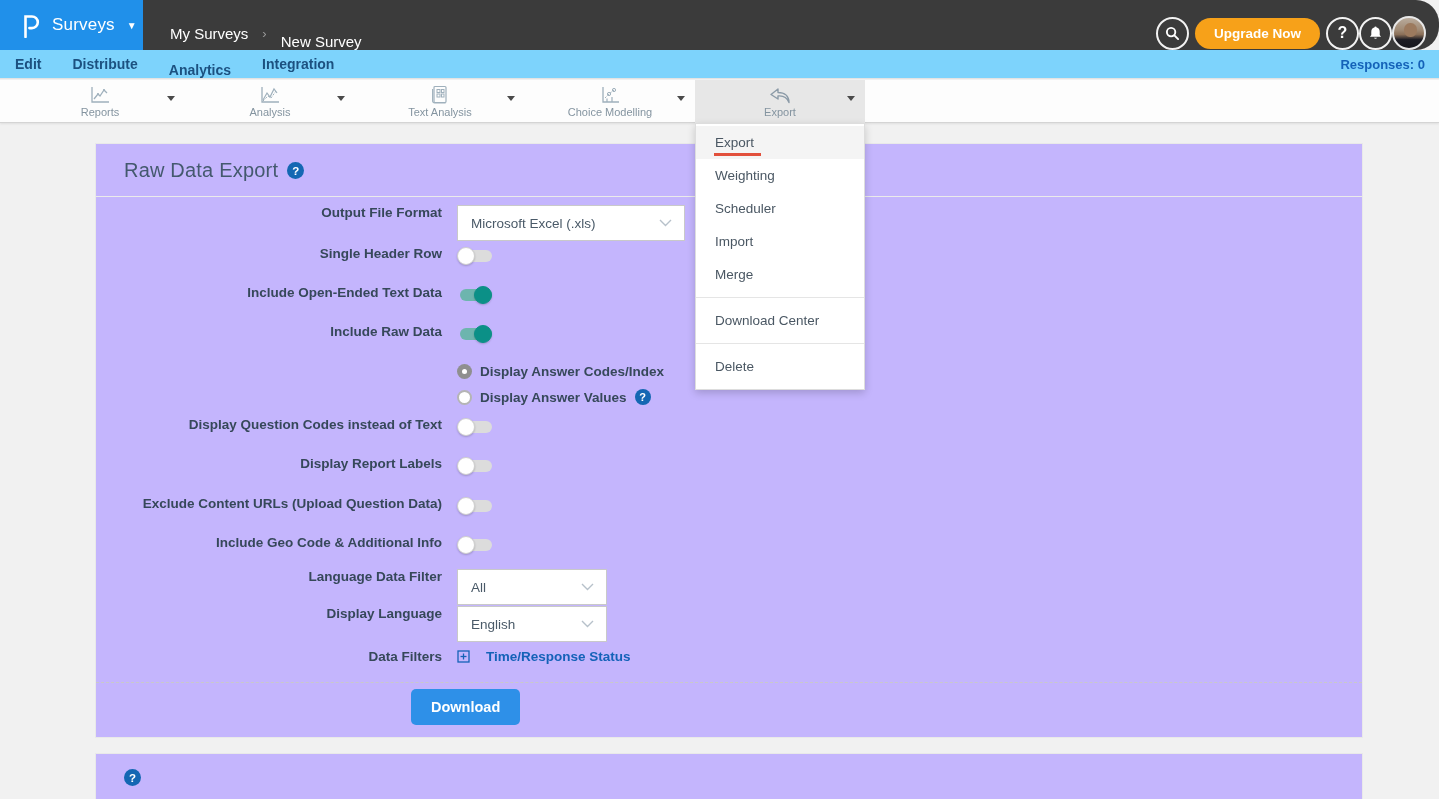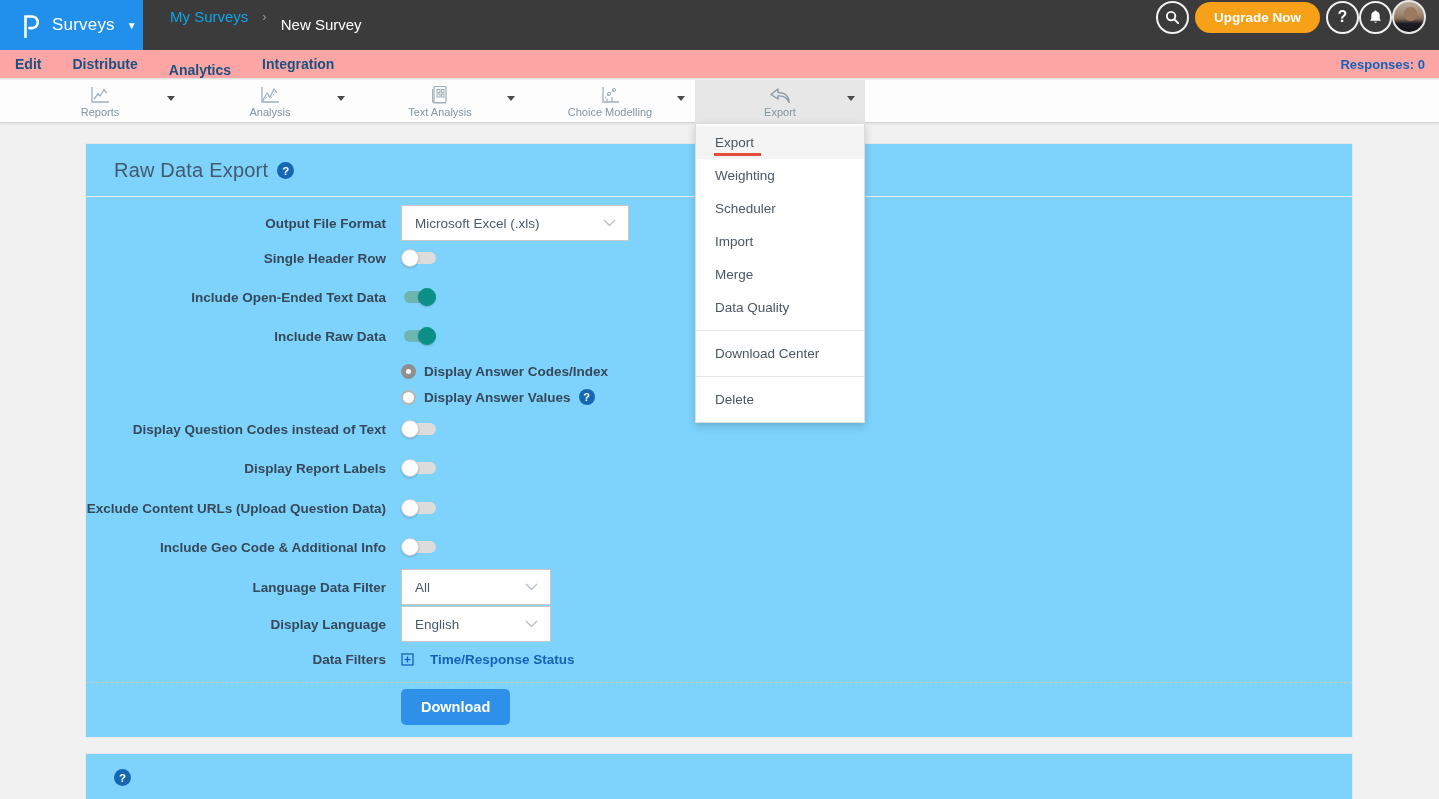--- a/index.html
+++ b/index.html
@@ -1,37 +1,37 @@
 <!DOCTYPE html>
 <html><head>
 <meta charset="utf-8">
 <style>
   * { margin:0; padding:0; box-sizing:border-box; }
   html,body { width:1439px; height:799px; overflow:hidden; }
   body { font-family:"Liberation Sans", sans-serif; background:#f1f1f1; position:relative; }
 
   
-  .topbar { position:absolute; left:0; top:0; width:1439px; height:50px; background:#3b3b3b; display:flex; align-items:flex-start; z-index:30; }
+  .topbar { position:absolute; left:0; top:0; width:1439px; height:50px; background:#3b3b3b; display:flex; align-items:flex-end; z-index:30;border-radius:23px; }
   .brand { width:143px; height:50px; background:#2090ea; display:flex; align-items:center; padding-left:20px; gap:10px; cursor:pointer; }
   .brand-logo { width:22px; height:26px; flex:0 0 auto; }
   .brand-label { color:#fff; font-size:17px; letter-spacing:.2px; }
   .brand-caret { color:#fff; font-size:10px; margin-left:2px; }
   .breadcrumb { display:flex; align-items:center; margin-left:27px; gap:14px; font-size:15px; }
-  .crumb-parent { color:#0ea5e9; cursor:pointer; }
+  .crumb-parent { color:#ffffff; cursor:pointer; }
   .crumb-sep { color:#9a9a9a; font-size:13px; }
   .crumb-current { color:#ffffff;margin-top:16px; }
   .topbar-right { margin-left:auto; display:flex; align-items:center; gap:0; padding-right:13px; }
   .circle-btn { width:33px; height:33px; border:2px solid #f2f2f2; border-radius:50%; display:flex; align-items:center; justify-content:center; color:#fff; cursor:pointer; background:transparent; }
   .circle-btn.q { font-size:16px; font-weight:bold; }
   .upgrade-btn { height:31px; padding:0 19px; background:#f7a119; border:none; border-radius:16px; color:#fff; font-size:13.5px; font-weight:bold; font-family:inherit; cursor:pointer; margin:0 6px; }
   .avatar { width:34px; height:34px; border-radius:50%; border:2px solid #e8e8e8; cursor:pointer; overflow:hidden; position:relative; background:linear-gradient(180deg,#b9ab9c 0%,#a08a74 40%,#8a6f58 55%,#1d1d24 72%,#16161c 100%); }
   .avatar::before { content:""; position:absolute; left:10px; top:5px; width:13px; height:14px; border-radius:46%; background:#9c7a5e; }
 
   
-  .tabsrow { position:absolute; left:0; top:50px; width:1439px; height:29px; background:#fca5a5; border-bottom:1px solid #e3e3e3; display:flex; align-items:center; padding:0 14px; z-index:20; }
+  .tabsrow { position:absolute; left:0; top:50px; width:1439px; height:29px; background:#7dd3fc; border-bottom:1px solid #e3e3e3; display:flex; align-items:center; padding:0 14px; z-index:20; }
   .tab { font-size:14px; color:#1c5180; font-weight:bold; margin-right:29px; padding:4px 1px 3px; cursor:pointer; border-bottom:2px solid transparent; }
   .tab.active { border-bottom:2px solid #2386d0;margin-top:12px; }
   .responses { margin-left:auto; font-size:13px; color:#1462b8; font-weight:bold; }
 
   
   .toolbar { position:absolute; left:0; top:80px; width:1439px; height:43px; background:#fdfdfd; border-bottom:1px solid #d4d4d4; box-shadow:0 1px 2px rgba(0,0,0,.08); display:flex; padding-left:15px; z-index:20; }
   .tool-cell { width:170px; height:43px; position:relative; display:flex; align-items:center; justify-content:center; cursor:pointer; }
   .tool-cell.active { background:#e7e7e7; }
   .tool-main { display:flex; flex-direction:column; align-items:center; gap:1px; }
   .tool-icon { height:20px; display:flex; align-items:flex-end; }
@@ -39,30 +39,30 @@
   .tool-caret { position:absolute; right:10px; top:16px; width:0; height:0; border-left:4px solid transparent; border-right:4px solid transparent; border-top:5px solid #4a4a4a; cursor:pointer; }
 
   
   .menu { position:absolute; left:695px; top:123px; width:170px; background:#fff; border:1px solid #ddd; box-shadow:0 3px 8px rgba(0,0,0,.18); z-index:40; padding:2px 0 6px; }
   .menu-item { height:33px; display:flex; align-items:center; padding-left:19px; font-size:13.5px; color:#4a5763; cursor:pointer; position:relative; }
   .menu-item.highlight { background:#f4f4f4; }
   .menu-item.highlight::after { content:""; position:absolute; left:18px; bottom:3px; width:47px; height:3px; background:#e2503c; }
   .menu-divider { border-top:1px solid #e5e5e5; margin:6px 0; }
 
   
-  .card { position:absolute; left:85px; width:1268px; background:#7dd3fc; border:1px solid #e9e9e9; }
+  .card { position:absolute; left:95px; width:1268px; background:#c4b5fd; border:1px solid #e9e9e9; }
   .card1 { top:143px; height:595px; }
   .card2 { top:753px; height:60px; }
   .card-header { padding:15px 28px 14px; border-bottom:1px solid #ebebeb; display:flex; align-items:center; gap:9px; }
   .card-title { font-size:20px; color:#44596e; letter-spacing:.2px; }
   .help-icon { width:17px; height:17px; border-radius:50%; background:#1467b3; color:#fff; font-size:11.5px; font-weight:bold; display:flex; align-items:center; justify-content:center; cursor:pointer; }
 
   
   .form { padding-top:8px; }
-  .frow { display:flex; align-items:center; }
+  .frow { display:flex; align-items:flex-start;margin-left:46px; }
   .flabel { width:300px; text-align:right; font-size:13.5px; font-weight:bold; color:#36485a; flex:0 0 auto; }
   .fcontrol { margin-left:15px; display:flex; align-items:center; }
   .row-select { height:36px; }
   .row-toggle { height:24px; }
   .mb5{margin-bottom:5px;} .mb15{margin-bottom:15px;} .mb13{margin-bottom:13px;} .mb6{margin-bottom:6px;}
   .mb10{margin-bottom:10px;} .mb16{margin-bottom:16px;} .mb1{margin-bottom:1px;} .mb7{margin-bottom:7px;}
 
   .select { height:36px; border:1px solid #c9c9c9; background:#fff; display:flex; align-items:center; justify-content:space-between; padding:0 12px 0 13px; font-size:13.5px; color:#4a5a68; cursor:pointer; }
   .select.w-lg { width:228px; }
   .select.w-sm { width:150px; }
@@ -204,21 +204,20 @@
     <span class="tool-caret"></span>
   </div>
 </div>
 
 <div class="menu">
   <div class="menu-item highlight">Export</div>
   <div class="menu-item">Weighting</div>
   <div class="menu-item">Scheduler</div>
   <div class="menu-item">Import</div>
   <div class="menu-item">Merge</div>
-  <div class="menu-item">Data Quality</div>
   <div class="menu-divider"></div>
   <div class="menu-item">Download Center</div>
   <div class="menu-divider"></div>
   <div class="menu-item">Delete</div>
 </div>
 
 <div class="card card1">
   <div class="card-header">
     <span class="card-title">Raw Data Export</span>
     <span class="help-icon">?</span>

